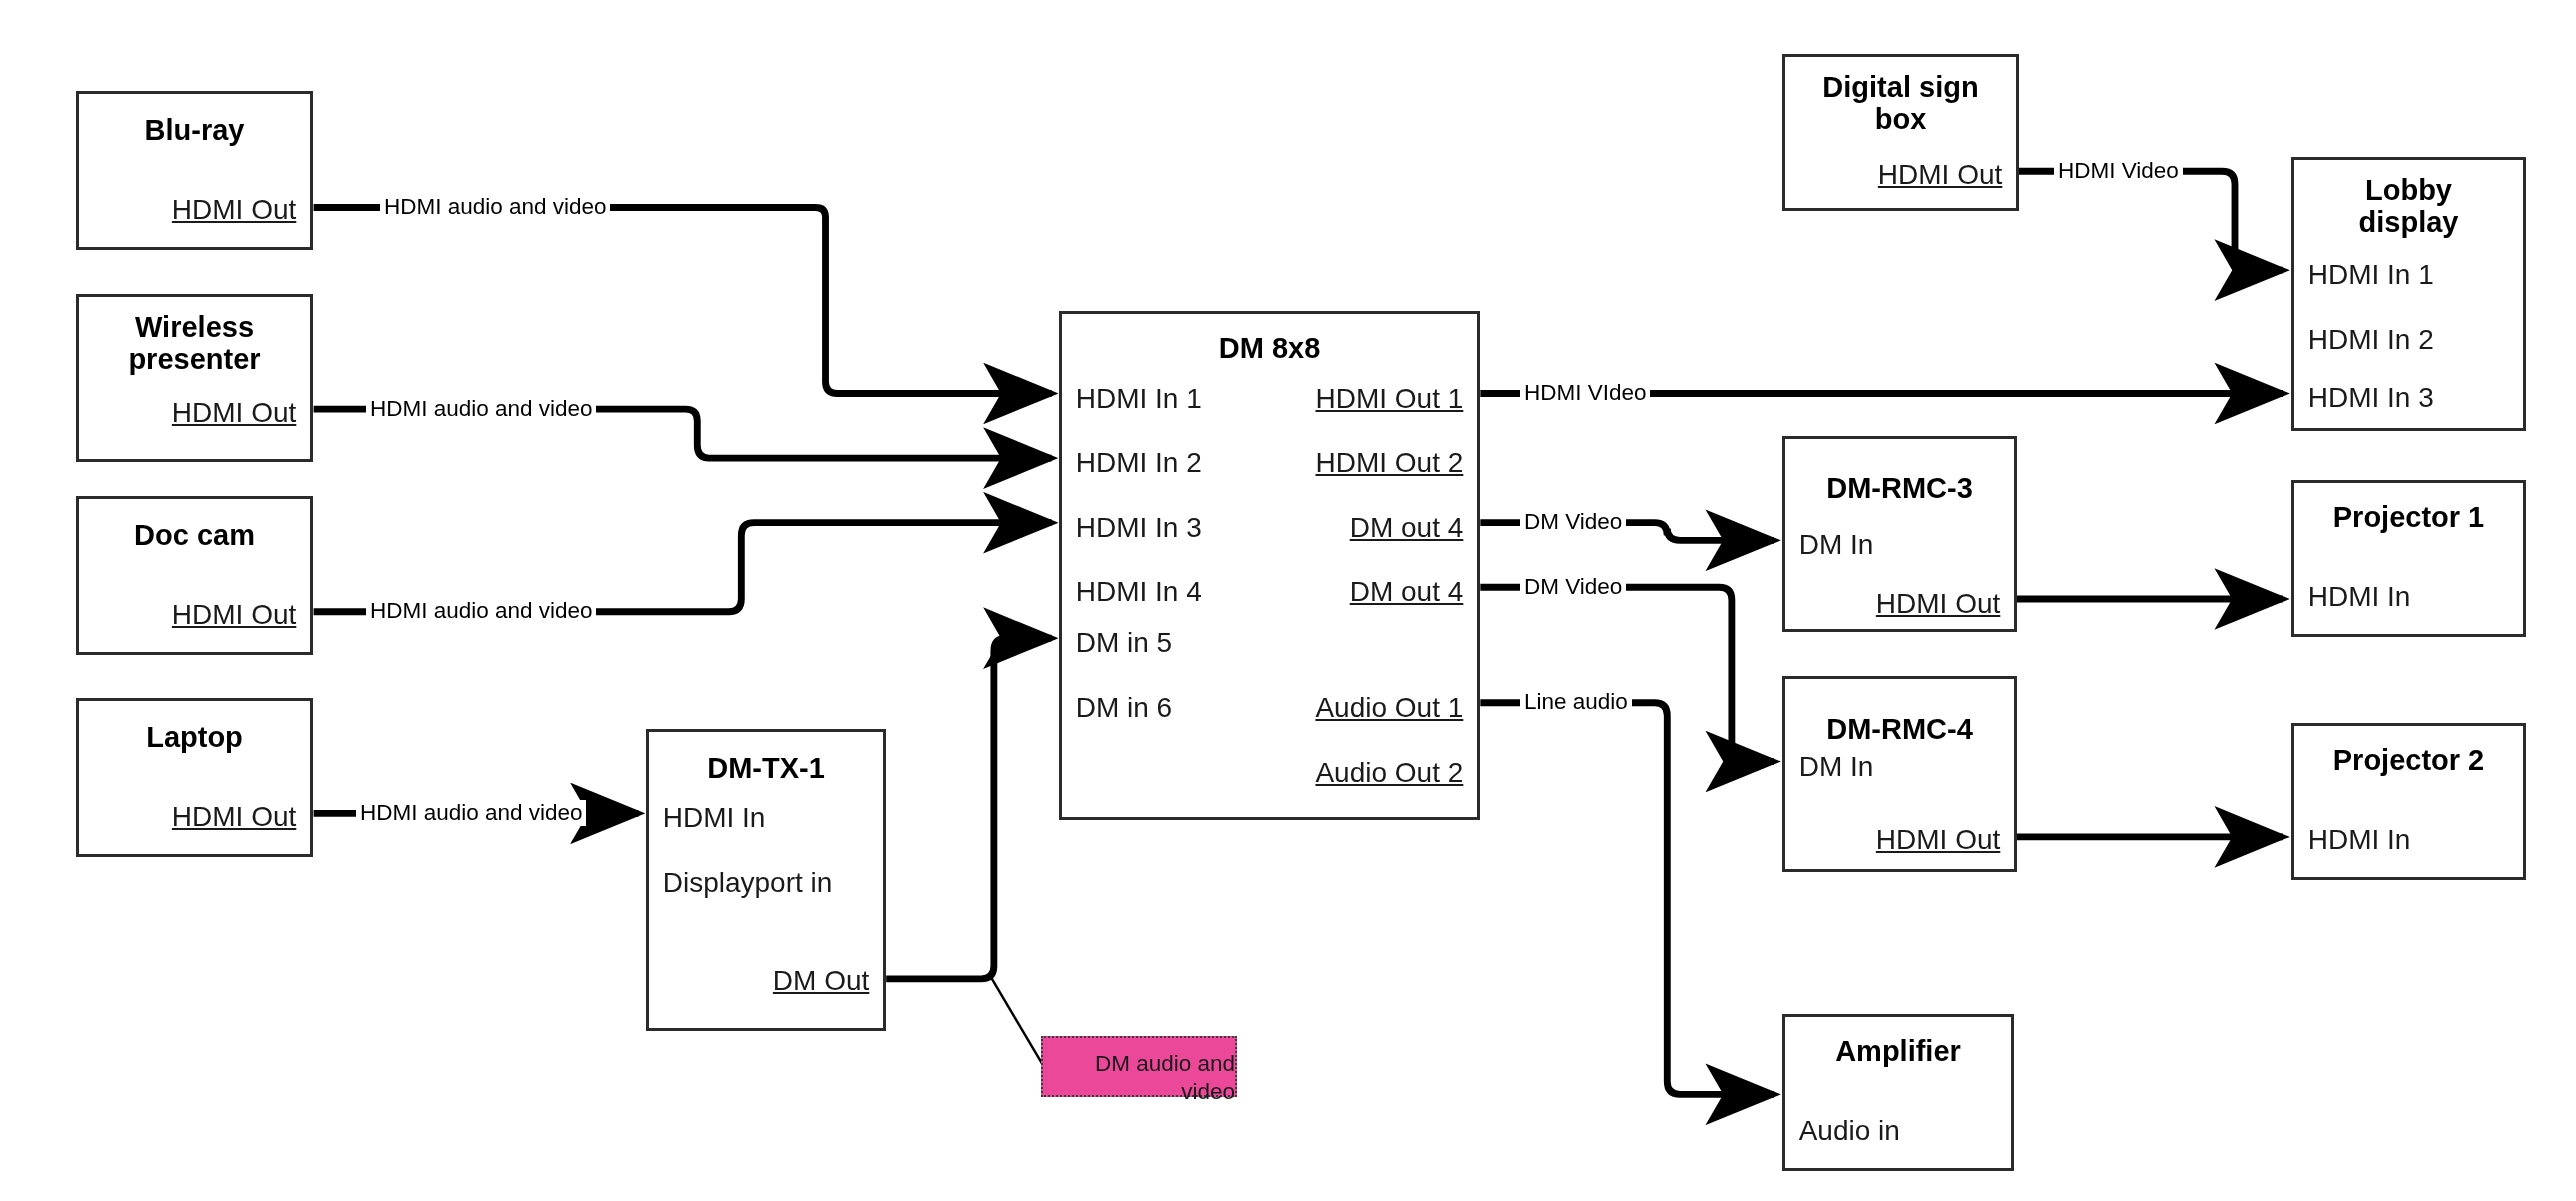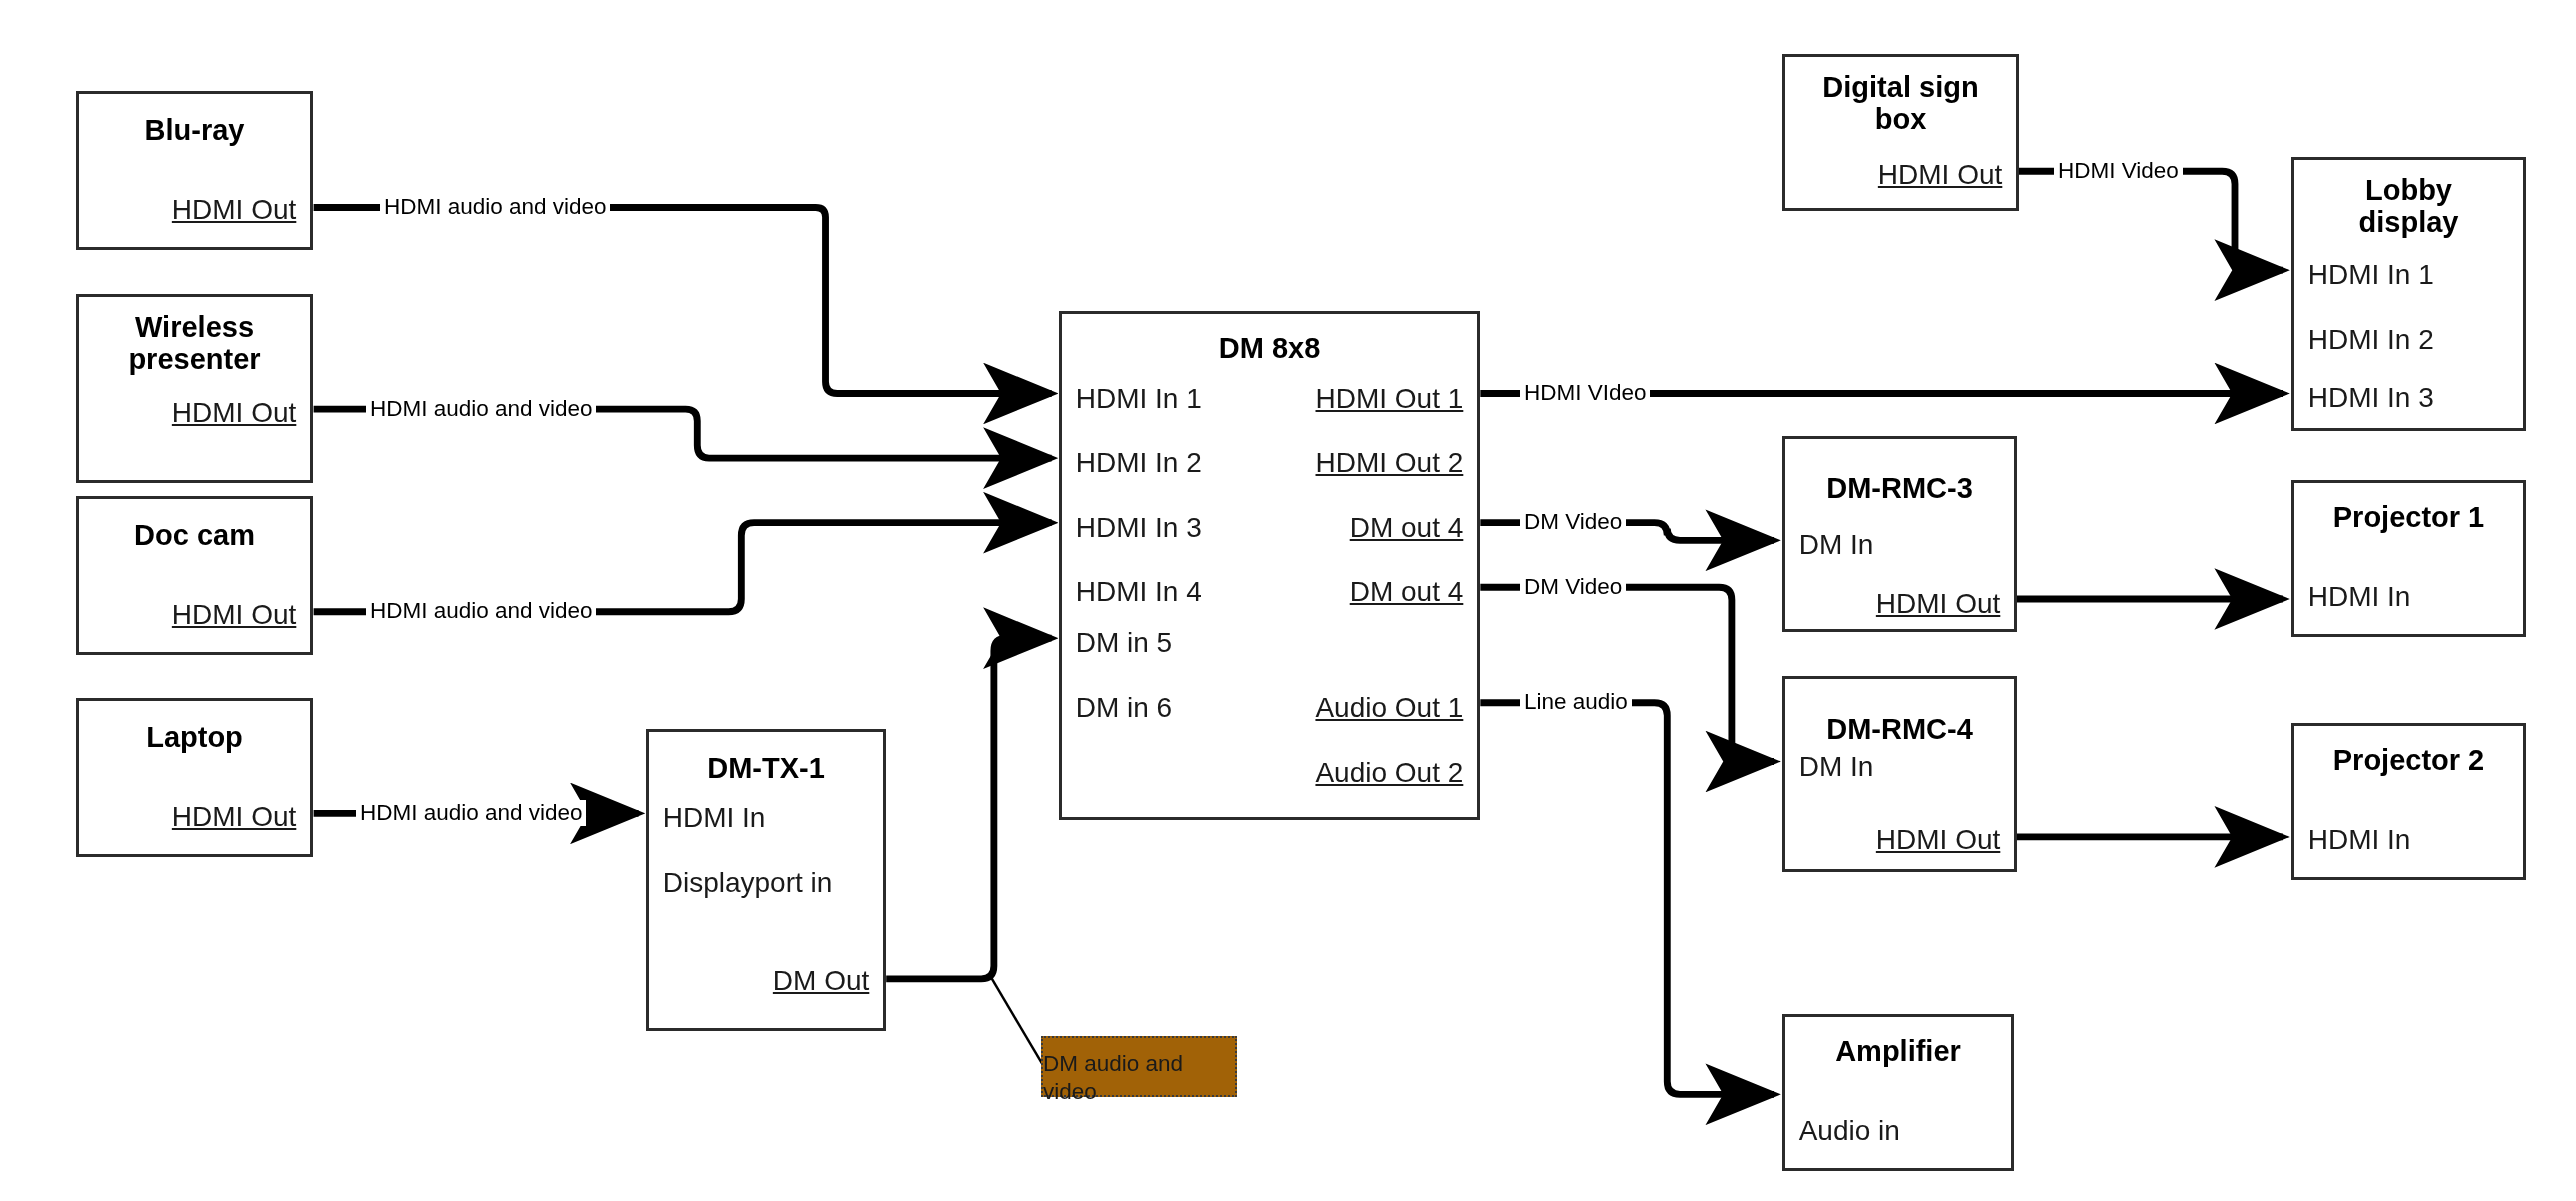--- a/index.html
+++ b/index.html
@@ -62,24 +62,24 @@
     color: #000000;
     background: #ffffff;
     white-space: nowrap;
     padding: 0 3.9px;
     z-index: 3;
   }
   .note-box {
     position: absolute;
     box-sizing: border-box;
     border: 2px dotted #3a3a3a;
-    background: #a16207;
+    background: #ec4899;
     font-size: 22.5px;
     color: #1a1a1a;
-    text-align: left;
+    text-align: right;
     line-height: 1.25;
     padding-top: 11.7px;
     z-index: 3;
   }
 </style>
 </head>
 <body>
 
 <div id="diagram-root">
 
@@ -115,21 +115,21 @@
     <path d="M2060,612 L2332,612" fill="none" stroke="#000" stroke-width="7" marker-end="url(#arrow)"></path>
 
     <path d="M2060,855 L2332,855" fill="none" stroke="#000" stroke-width="7" marker-end="url(#arrow)"></path>
   </svg>
 
   <div class="node" style="left:76px; top:91px; width:237px; height:159px;">
     <div class="node-title" style="top:19.6px;">Blu-ray</div>
     <div class="port right" style="top:100px;">HDMI Out</div>
   </div>
 
-  <div class="node" style="left:76px; top:294px; width:237px; height:189px;">
+  <div class="node" style="left:76px; top:294px; width:237px; height:168px;">
     <div class="node-title" style="top:13.7px; white-space:pre-line;">Wireless
 presenter</div>
     <div class="port right" style="top:100px;">HDMI Out</div>
   </div>
 
   <div class="node" style="left:76px; top:496px; width:237px; height:159px;">
     <div class="node-title" style="top:19.6px;">Doc cam</div>
     <div class="port right" style="top:100px;">HDMI Out</div>
   </div>
 

